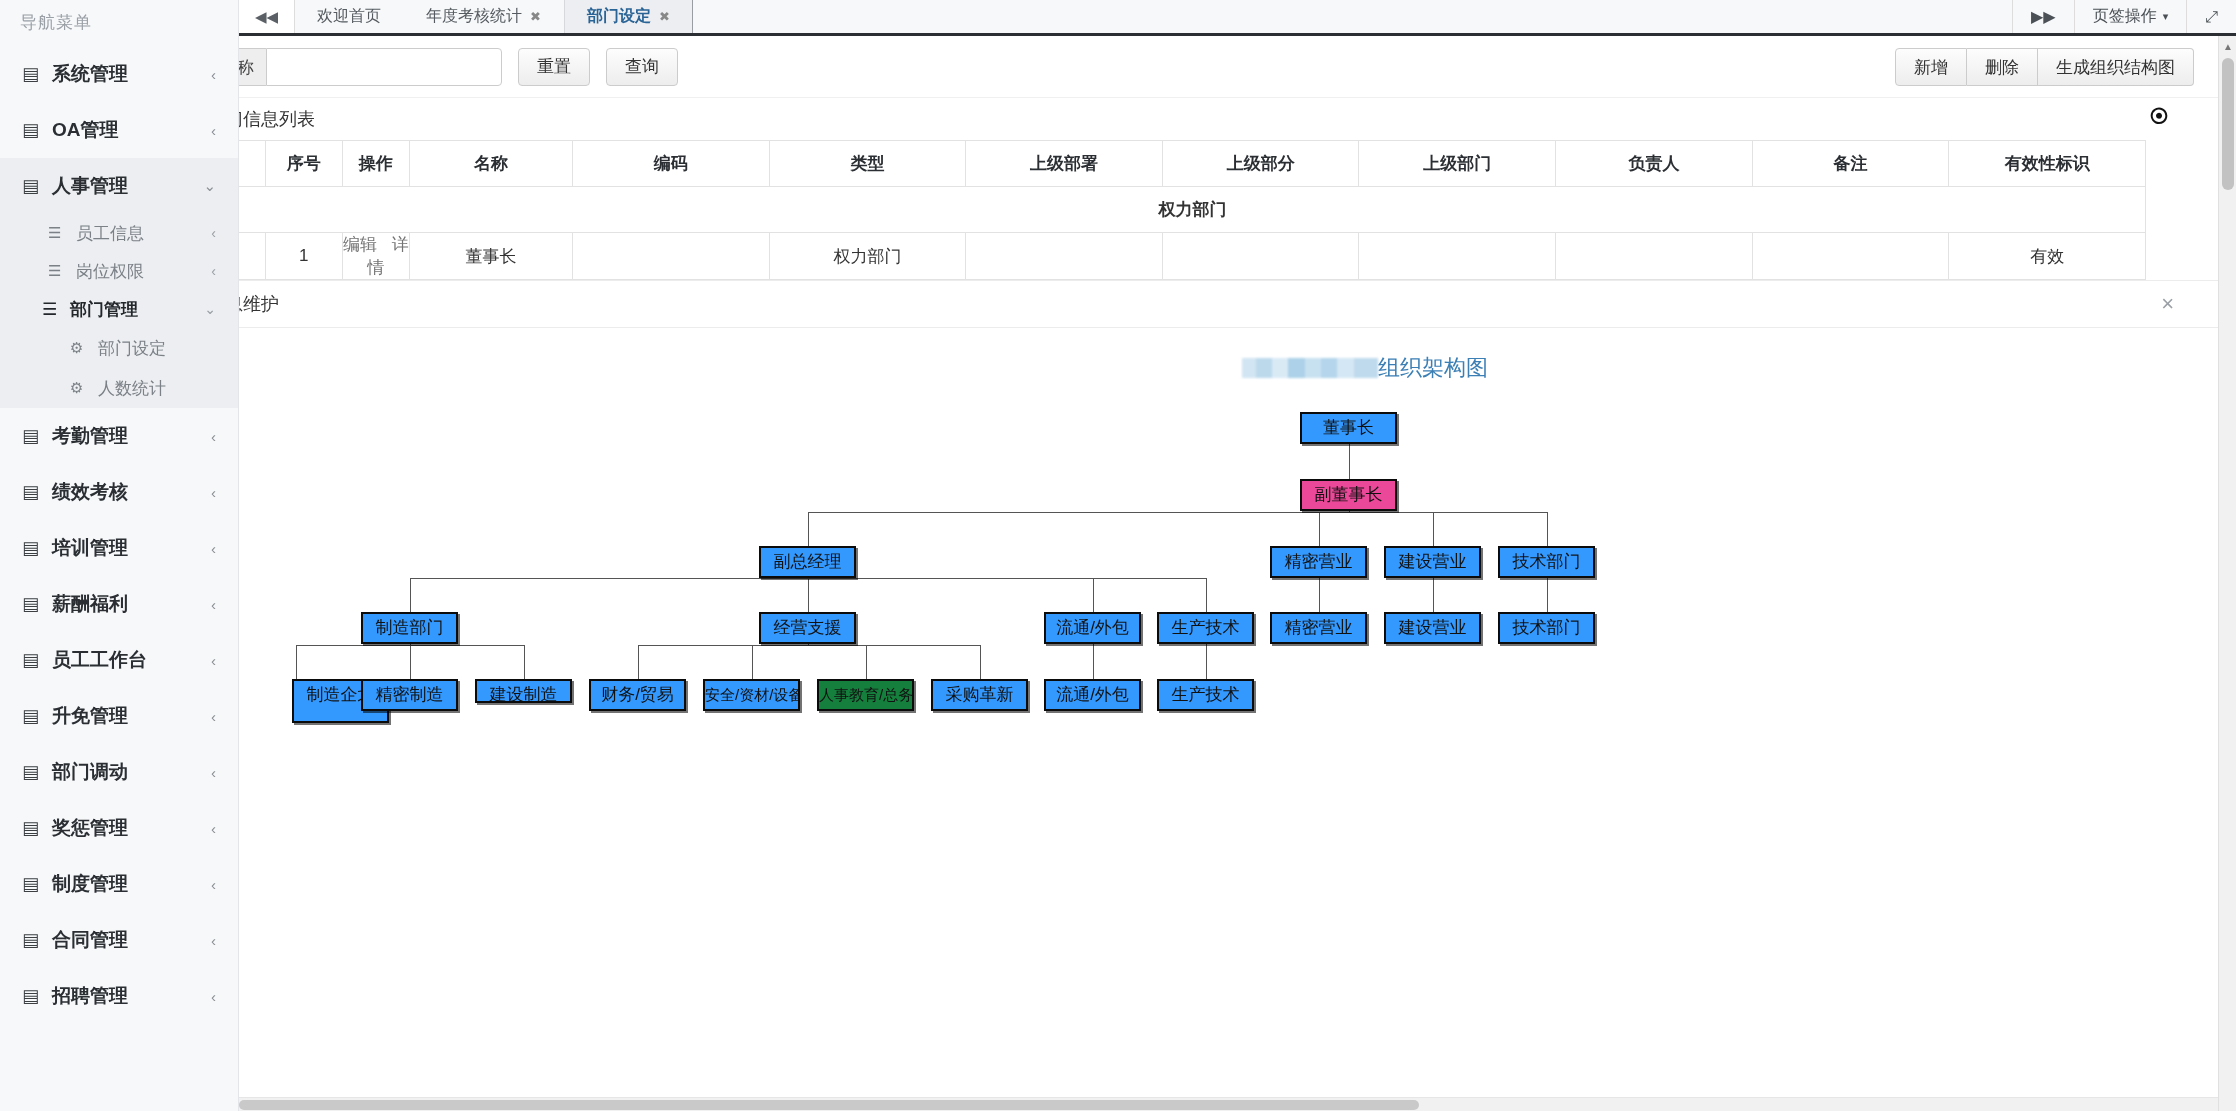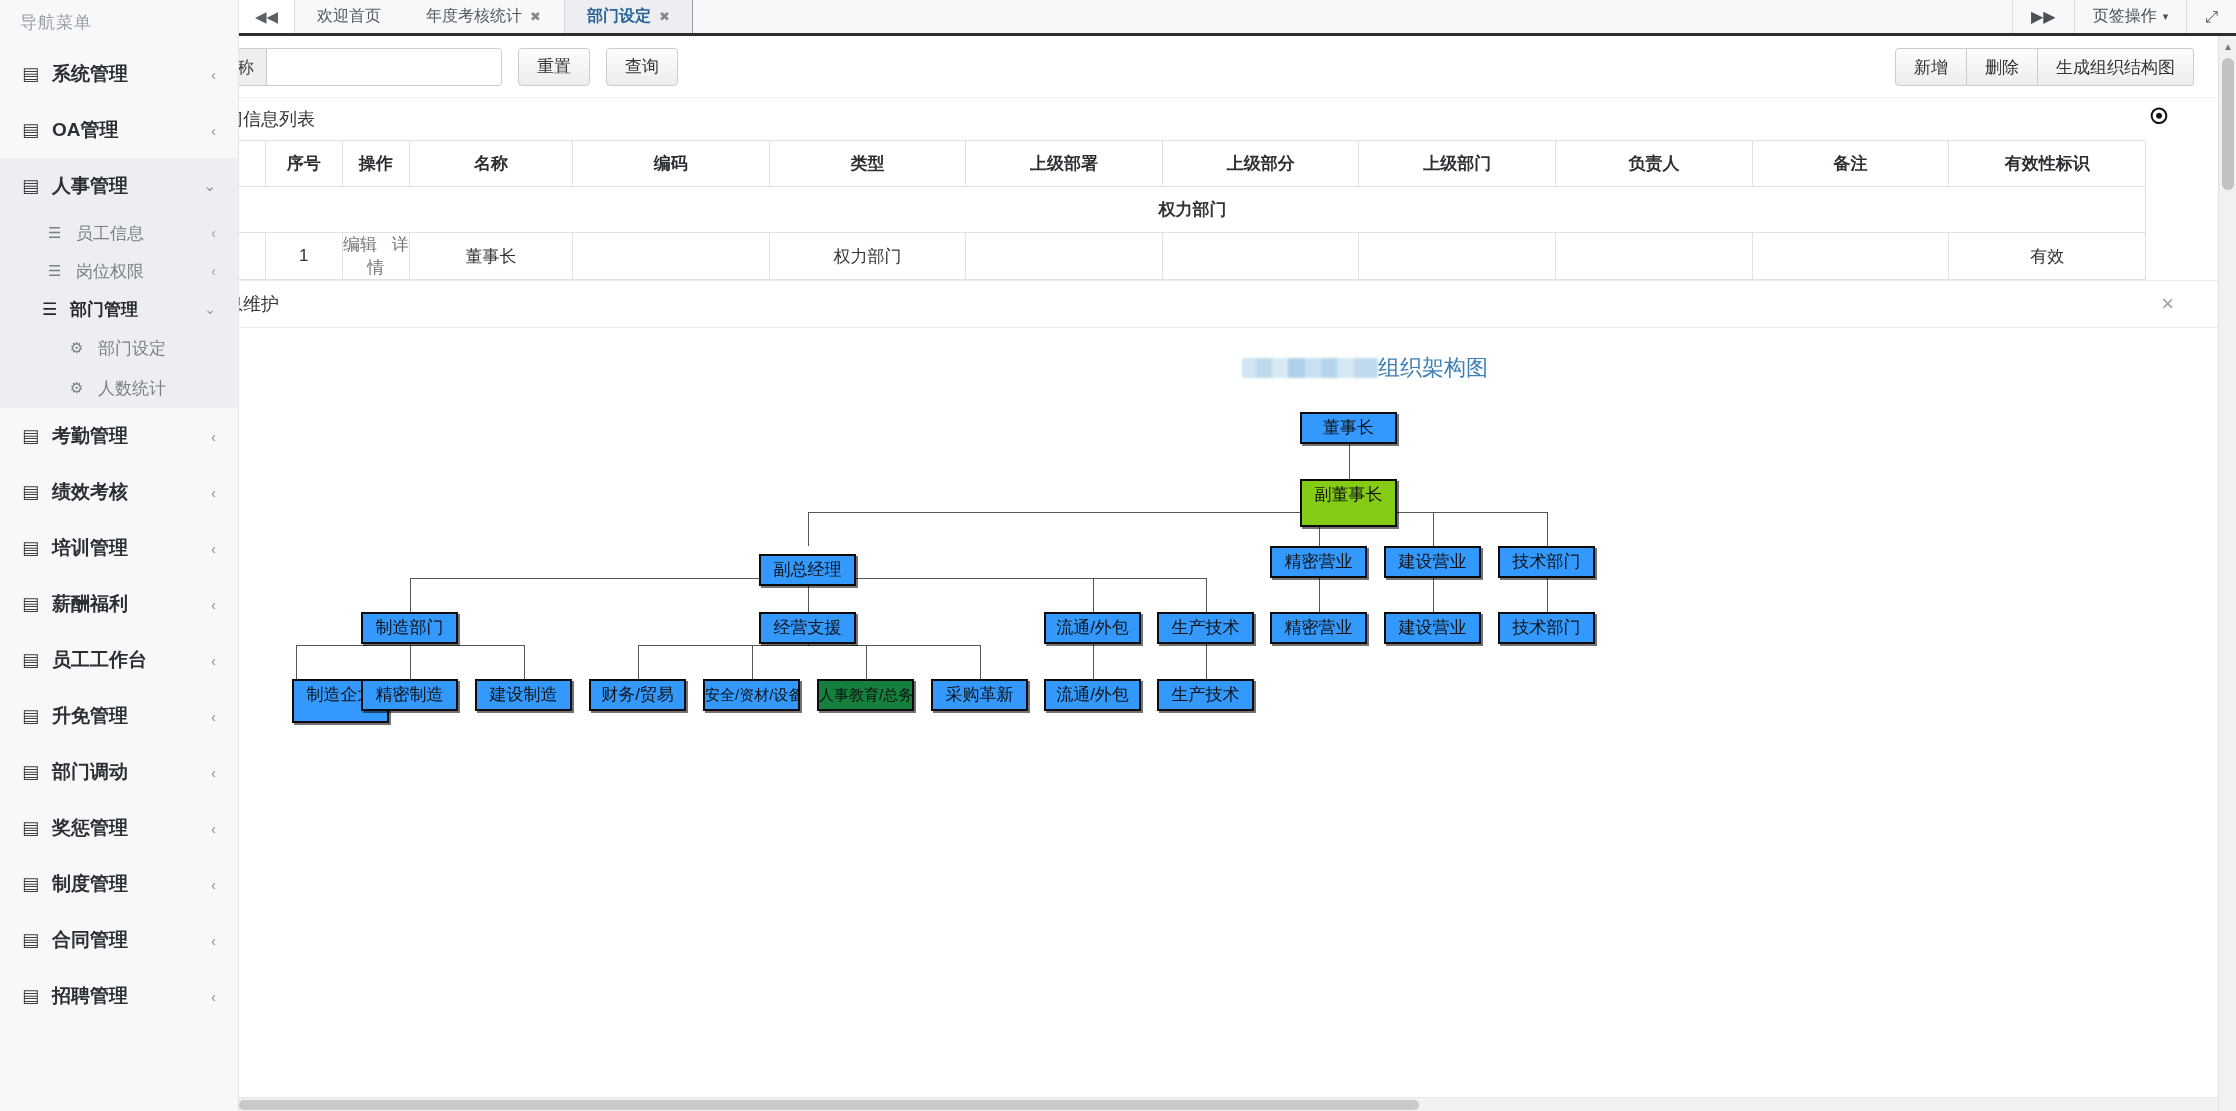--- a/index.html
+++ b/index.html
@@ -427,35 +427,35 @@
           <div class="ln lnv" style="left: 284.5px; top: 317px; height: 34px;"></div>
           <div class="ln lnv" style="left: 568.5px; top: 316px; height: 1px;"></div>
           <div class="ln lnh" style="left: 398.5px; top: 317px; width: 342px;"></div>
           <div class="ln lnv" style="left: 398.5px; top: 317px; height: 34px;"></div>
           <div class="ln lnv" style="left: 512.5px; top: 317px; height: 34px;"></div>
           <div class="ln lnv" style="left: 626.5px; top: 317px; height: 34px;"></div>
           <div class="ln lnv" style="left: 740.5px; top: 317px; height: 34px;"></div>
           <div class="ln lnv" style="left: 853.5px; top: 316px; height: 35px;"></div>
           <div class="ln lnv" style="left: 966.5px; top: 316px; height: 35px;"></div>
           <div class="node" style="left: 1061px; top: 84px; width: 97px; height: 32px; background: rgb(51, 153, 255); border-color: rgb(11, 11, 11);">董事长</div>
-          <div class="node" style="left: 1061px; top: 151px; width: 97px; height: 48px; background: #84cc16; border-color: rgb(11, 11, 11);">副董事长</div>
-          <div class="node" style="left: 520px; top: 218px; width: 97px; height: 32px; background: rgb(51, 153, 255); border-color: rgb(11, 11, 11); margin-top: 8px;">副总经理</div>
+          <div class="node" style="left: 1061px; top: 151px; width: 97px; height: 32px; background: #ec4899; border-color: rgb(11, 11, 11);">副董事长</div>
+          <div class="node" style="left: 520px; top: 218px; width: 97px; height: 32px; background: rgb(51, 153, 255); border-color: rgb(11, 11, 11);">副总经理</div>
           <div class="node" style="left: 1031px; top: 218px; width: 97px; height: 32px; background: rgb(51, 153, 255); border-color: rgb(11, 11, 11);">精密营业</div>
           <div class="node" style="left: 1145px; top: 218px; width: 97px; height: 32px; background: rgb(51, 153, 255); border-color: rgb(11, 11, 11);">建设营业</div>
           <div class="node" style="left: 1259px; top: 218px; width: 97px; height: 32px; background: rgb(51, 153, 255); border-color: rgb(11, 11, 11);">技术部门</div>
           <div class="node" style="left: 122px; top: 284px; width: 97px; height: 32px; background: rgb(51, 153, 255); border-color: rgb(11, 11, 11);">制造部门</div>
           <div class="node" style="left: 520px; top: 284px; width: 97px; height: 32px; background: rgb(51, 153, 255); border-color: rgb(11, 11, 11);">经营支援</div>
           <div class="node" style="left: 805px; top: 284px; width: 97px; height: 32px; background: rgb(51, 153, 255); border-color: rgb(11, 11, 11);">流通/外包</div>
           <div class="node" style="left: 918px; top: 284px; width: 97px; height: 32px; background: rgb(51, 153, 255); border-color: rgb(11, 11, 11);">生产技术</div>
           <div class="node" style="left: 1031px; top: 284px; width: 97px; height: 32px; background: rgb(51, 153, 255); border-color: rgb(11, 11, 11);">精密营业</div>
           <div class="node" style="left: 1145px; top: 284px; width: 97px; height: 32px; background: rgb(51, 153, 255); border-color: rgb(11, 11, 11);">建设营业</div>
           <div class="node" style="left: 1259px; top: 284px; width: 97px; height: 32px; background: rgb(51, 153, 255); border-color: rgb(11, 11, 11);">技术部门</div>
           <div class="node" style="left: 8px; top: 351px; width: 97px; height: 44px; background: rgb(51, 153, 255); border-color: rgb(11, 11, 11); margin-left: 45px;">制造企划</div>
           <div class="node" style="left: 122px; top: 351px; width: 97px; height: 32px; background: rgb(51, 153, 255); border-color: rgb(11, 11, 11);">精密制造</div>
-          <div class="node" style="left: 236px; top: 351px; width: 97px; height: 32px; background: rgb(51, 153, 255); border-color: rgb(11, 11, 11);">建设制造</div>
+          <div class="node" style="left: 236px; top: 351px; width: 97px; height: 24px; background: rgb(51, 153, 255); border-color: rgb(11, 11, 11);">建设制造</div>
           <div class="node" style="left: 350px; top: 351px; width: 97px; height: 32px; background: rgb(51, 153, 255); border-color: rgb(11, 11, 11);">财务/贸易</div>
           <div class="node" style="left: 464px; top: 351px; width: 97px; height: 32px; background: rgb(51, 153, 255); border-color: rgb(11, 11, 11); font-size: 15px;">安全/资材/设备</div>
           <div class="node" style="left: 578px; top: 351px; width: 97px; height: 32px; background: #15803d; border-color: rgb(11, 11, 11); font-size: 15px;">人事教育/总务</div>
           <div class="node" style="left: 692px; top: 351px; width: 97px; height: 32px; background: rgb(51, 153, 255); border-color: rgb(11, 11, 11);">采购革新</div>
           <div class="node" style="left: 805px; top: 351px; width: 97px; height: 32px; background: rgb(51, 153, 255); border-color: rgb(11, 11, 11);">流通/外包</div>
           <div class="node" style="left: 918px; top: 351px; width: 97px; height: 32px; background: rgb(51, 153, 255); border-color: rgb(11, 11, 11);">生产技术</div>
         </div>
     </div>
   </div>
 

